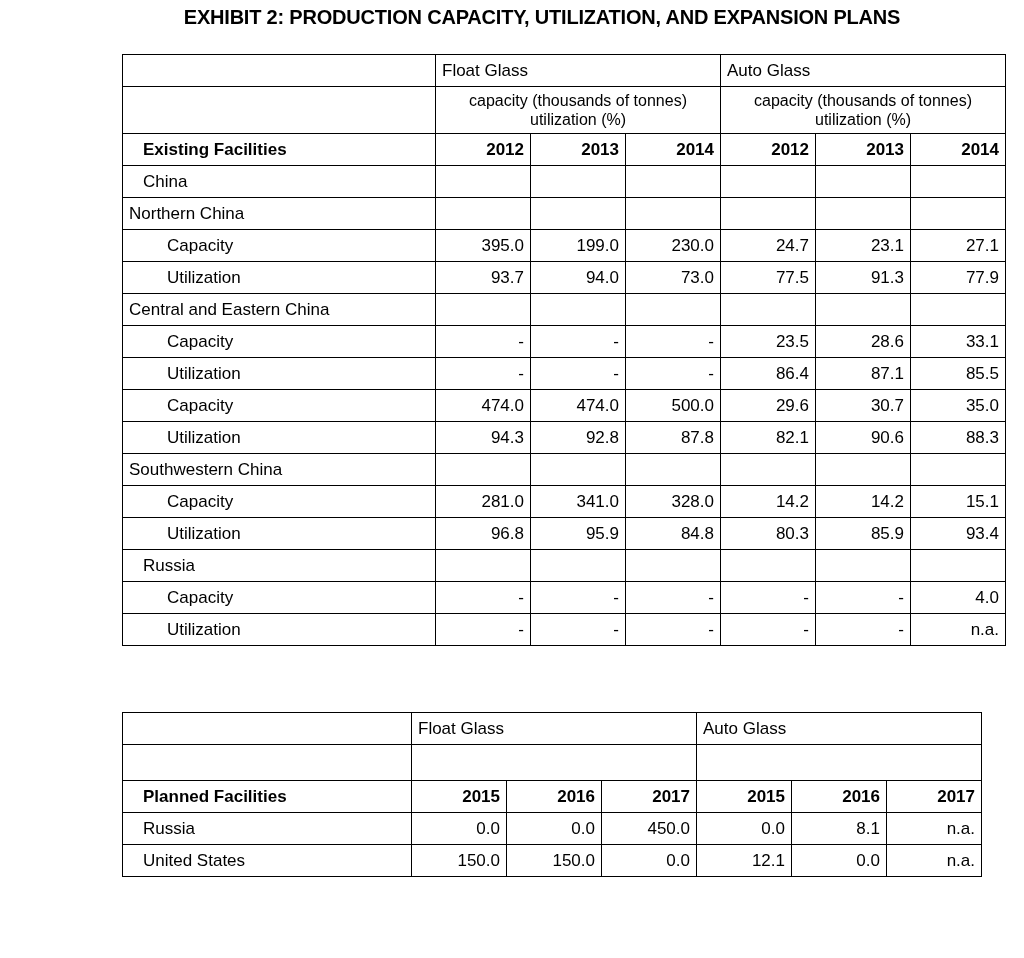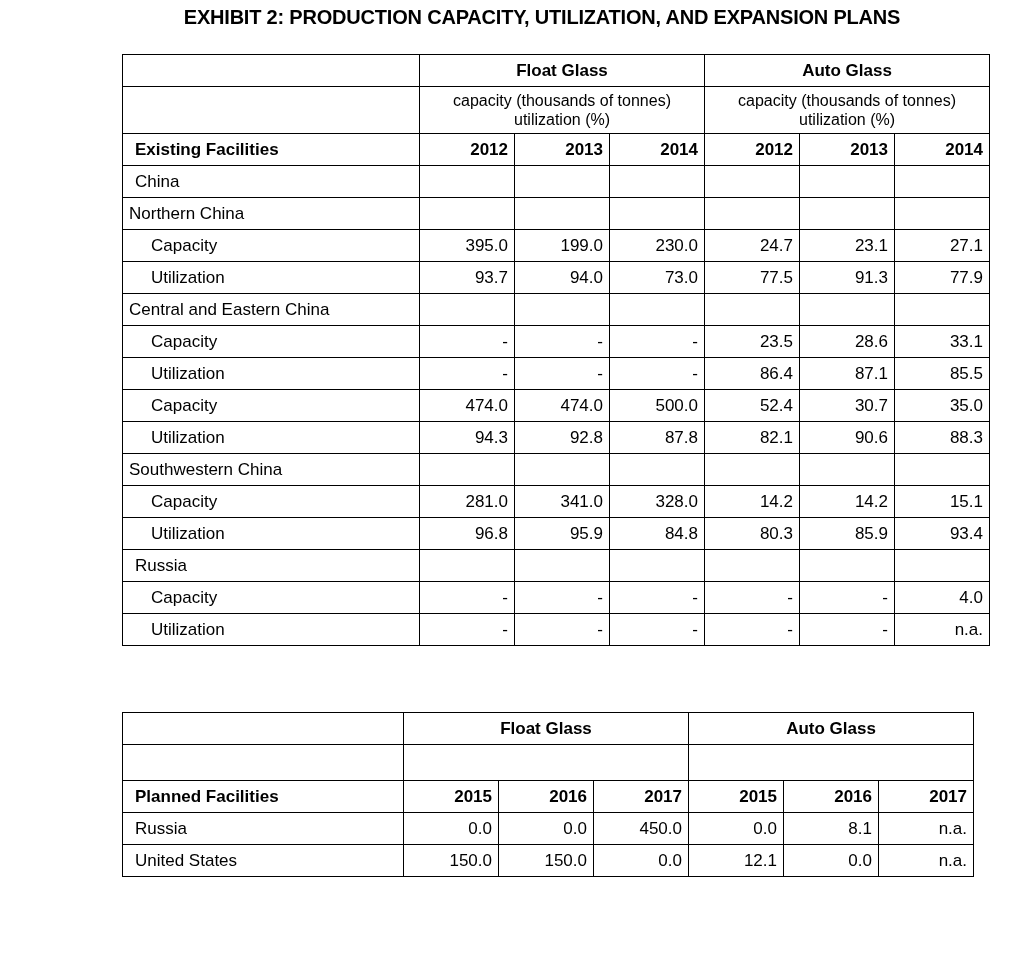--- a/index.html
+++ b/index.html
@@ -5,26 +5,26 @@
   html, body { margin:0; padding:0; background:#ffffff; }
   body { width:1024px; height:958px; position:relative; overflow:hidden;
          font-family:"Liberation Sans", sans-serif; color:#000; }
   .title { position:absolute; left:0; top:6px; width:1084px; text-align:center;
            font-weight:bold; font-size:20px; letter-spacing:-0.2px; }
   table { position:absolute; left:122px; border-collapse:collapse; table-layout:fixed;
           font-size:17px; }
   td { border:1.5px solid #000; padding:0 6px; height:31px; white-space:nowrap; overflow:hidden; }
   .lbl { width:262px; text-align:left; }
   .num { width:82px; text-align:right; }
-  .grp { text-align:center; font-weight:bold; }
+  .grp { text-align:left; font-weight:normal; }
   .sub { text-align:center; font-size:16px; line-height:19px; height:42px; padding:2px 12px; }
   .b { font-weight:bold; }
-  .lv0 { padding-left:12px; }
+  .lv0 { padding-left:20px; }
   .lv1 { }
-  .lv2 { padding-left:28px; }
+  .lv2 { padding-left:44px; }
   #t1 { top:54px; }
   #t2 { top:712px; }
   #t2 .sub { height:31px; }
   .footnote { position:absolute; left:31px; top:959px; font-size:16px; }
 </style>
 </head>
 <body>
 
 <div class="title">EXHIBIT 2: PRODUCTION CAPACITY, UTILIZATION, AND EXPANSION PLANS</div>
 
@@ -125,21 +125,21 @@
         <td class="num">-</td>
         <td class="num">86.4</td>
         <td class="num">87.1</td>
         <td class="num">85.5</td>
       </tr>
       <tr>
         <td class="lbl lv2">Capacity</td>
         <td class="num">474.0</td>
         <td class="num">474.0</td>
         <td class="num">500.0</td>
-        <td class="num">52.4</td>
+        <td class="num">29.6</td>
         <td class="num">30.7</td>
         <td class="num">35.0</td>
       </tr>
       <tr>
         <td class="lbl lv2">Utilization</td>
         <td class="num">94.3</td>
         <td class="num">92.8</td>
         <td class="num">87.8</td>
         <td class="num">82.1</td>
         <td class="num">90.6</td>

